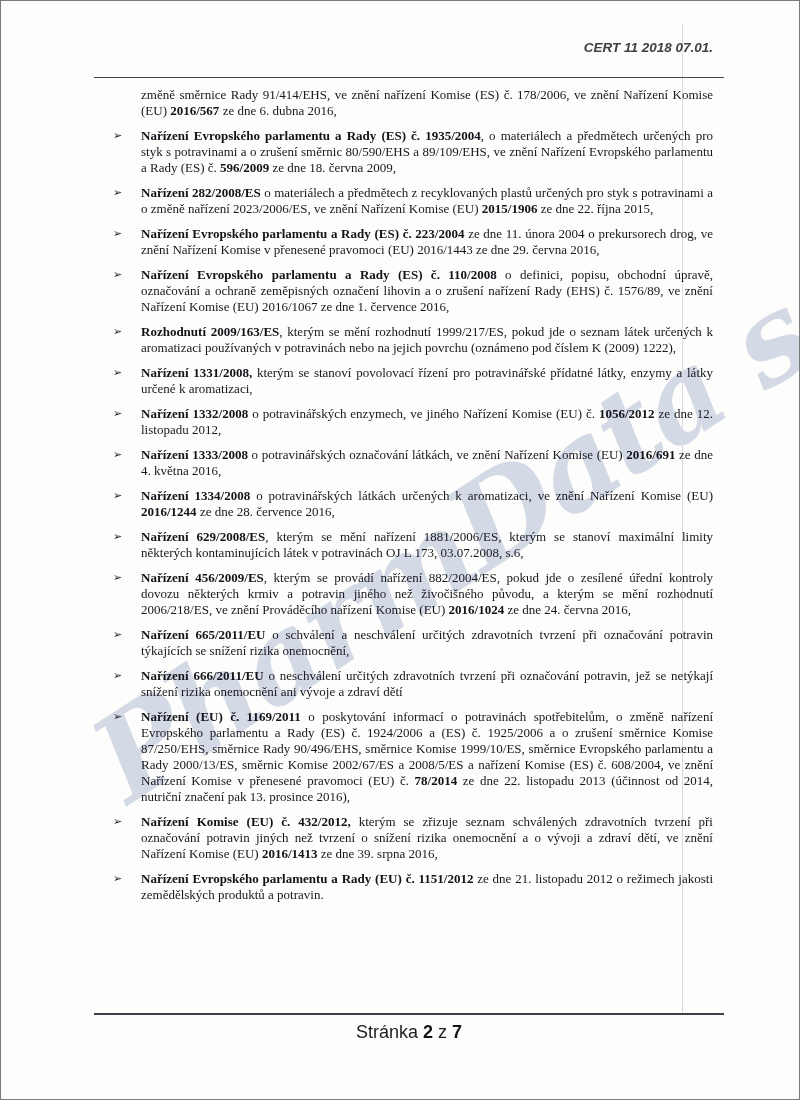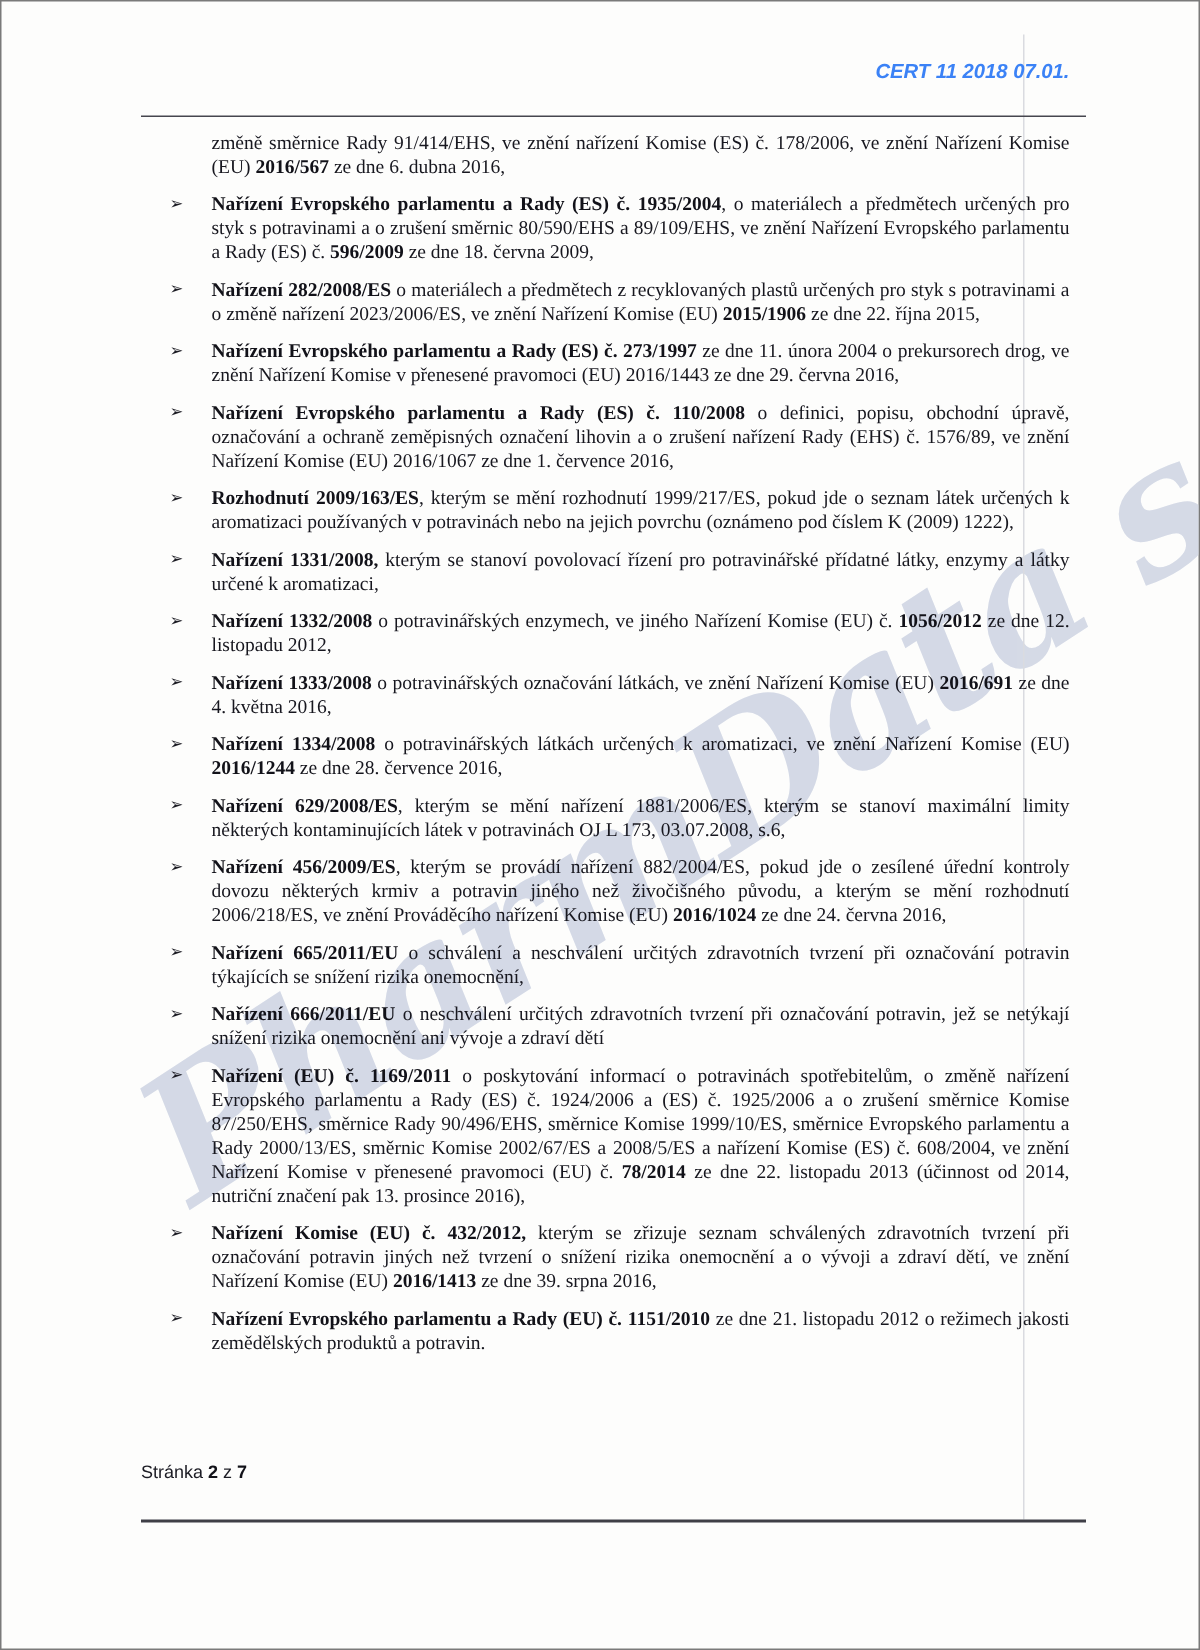--- a/index.html
+++ b/index.html
@@ -38,21 +38,21 @@
     background:#dadbe0;
     z-index:2;
   }
   .header{
     position:absolute;
     top:39px;right:86px;
     font-family:"Liberation Sans", sans-serif;
     font-style:italic;
     font-weight:600;
     font-size:13.5px;
-    color:#3b82f6;
+    color:#404040;
     z-index:3;
   }
   .rule-top{
     position:absolute;
     left:93px;top:76px;width:630px;
     border-top:1.5px solid #46464e;
     z-index:3;
   }
   .content{
     position:absolute;
@@ -74,23 +74,24 @@
   }
   b{font-weight:bold;color:#121219;}
   .rule-bottom{
     position:absolute;
     left:93px;top:1012px;width:630px;
     border-top:2px solid #3f3f47;
     z-index:3;
   }
   .footer{
     position:absolute;
-    left:93px;top:973px;width:630px;
+    left:93px;top:1021px;width:630px;
+    text-align:center;
     font-family:"Liberation Sans", sans-serif;
-    font-size:12px;
+    font-size:18px;
     color:#1c1c24;
     z-index:3;
   }
 </style>
 </head>
 <body>
 
 <div class="page">
 
   <div class="watermark">PharmData s.r.o.</div>
@@ -107,21 +108,21 @@
         <div class="item">
           <span class="bullet">➢</span>
           <p><b>Nařízení Evropského parlamentu a Rady (ES) č. 1935/2004</b><span>, o materiálech a předmětech určených pro styk s potravinami a o zrušení směrnic 80/590/EHS a 89/109/EHS, ve znění Nařízení Evropského parlamentu a Rady (ES) č. </span><b>596/2009</b><span> ze dne 18. června 2009,</span></p>
         </div>
         <div class="item">
           <span class="bullet">➢</span>
           <p><b>Nařízení 282/2008/ES</b><span> o materiálech a předmětech z recyklovaných plastů určených pro styk s potravinami a o změně nařízení 2023/2006/ES, ve znění Nařízení Komise (EU) </span><b>2015/1906</b><span> ze dne 22. října 2015,</span></p>
         </div>
         <div class="item">
           <span class="bullet">➢</span>
-          <p><b>Nařízení Evropského parlamentu a Rady (ES) č. 273/1997</b><span> ze dne 11. února 2004 o prekursorech drog, ve znění Nařízení Komise v přenesené pravomoci (EU) 2016/1443 ze dne 29. června 2016,</span></p>
+          <p><b>Nařízení Evropského parlamentu a Rady (ES) č. 223/2004</b><span> ze dne 11. února 2004 o prekursorech drog, ve znění Nařízení Komise v přenesené pravomoci (EU) 2016/1443 ze dne 29. června 2016,</span></p>
         </div>
         <div class="item">
           <span class="bullet">➢</span>
           <p><b>Nařízení Evropského parlamentu a Rady (ES) č. 110/2008</b><span> o definici, popisu, obchodní úpravě, označování a ochraně zeměpisných označení lihovin a o zrušení nařízení Rady (EHS) č. 1576/89, ve znění Nařízení Komise (EU) 2016/1067 ze dne 1. července 2016,</span></p>
         </div>
         <div class="item">
           <span class="bullet">➢</span>
           <p><b>Rozhodnutí 2009/163/ES</b><span>, kterým se mění rozhodnutí 1999/217/ES, pokud jde o seznam látek určených k aromatizaci používaných v potravinách nebo na jejich povrchu (oznámeno pod číslem K (2009) 1222),</span></p>
         </div>
         <div class="item">
@@ -159,21 +160,21 @@
         <div class="item">
           <span class="bullet">➢</span>
           <p><b>Nařízení (EU) č. 1169/2011</b><span>  o poskytování informací o potravinách spotřebitelům, o změně nařízení Evropského parlamentu a Rady (ES) č. 1924/2006 a (ES) č. 1925/2006 a o zrušení směrnice Komise 87/250/EHS, směrnice Rady 90/496/EHS, směrnice Komise 1999/10/ES, směrnice Evropského parlamentu a Rady 2000/13/ES, směrnic Komise 2002/67/ES a 2008/5/ES a nařízení Komise (ES) č. 608/2004, ve znění Nařízení Komise v přenesené pravomoci (EU) č. </span><b>78/2014</b><span> ze dne 22. listopadu 2013 (účinnost od 2014, nutriční značení pak 13. prosince 2016),</span></p>
         </div>
         <div class="item">
           <span class="bullet">➢</span>
           <p><b>Nařízení Komise (EU) č. 432/2012,</b><span> kterým se zřizuje seznam schválených zdravotních tvrzení při označování potravin jiných než tvrzení o snížení rizika onemocnění a o vývoji a zdraví dětí, ve znění Nařízení Komise (EU) </span><b>2016/1413</b><span> ze dne 39. srpna 2016,</span></p>
         </div>
         <div class="item">
           <span class="bullet">➢</span>
-          <p><b>Nařízení Evropského parlamentu a Rady (EU) č. 1151/2010</b><span> ze dne 21. listopadu 2012 o režimech jakosti zemědělských produktů a potravin.</span></p>
+          <p><b>Nařízení Evropského parlamentu a Rady (EU) č. 1151/2012</b><span> ze dne 21. listopadu 2012 o režimech jakosti zemědělských produktů a potravin.</span></p>
         </div>
       </div>
   </div>
 
   <div class="rule-bottom"></div>
   <div class="footer">
     <span>Stránka </span><b>2</b><span> z </span><b>7</b>
   </div>
 
 </div>

